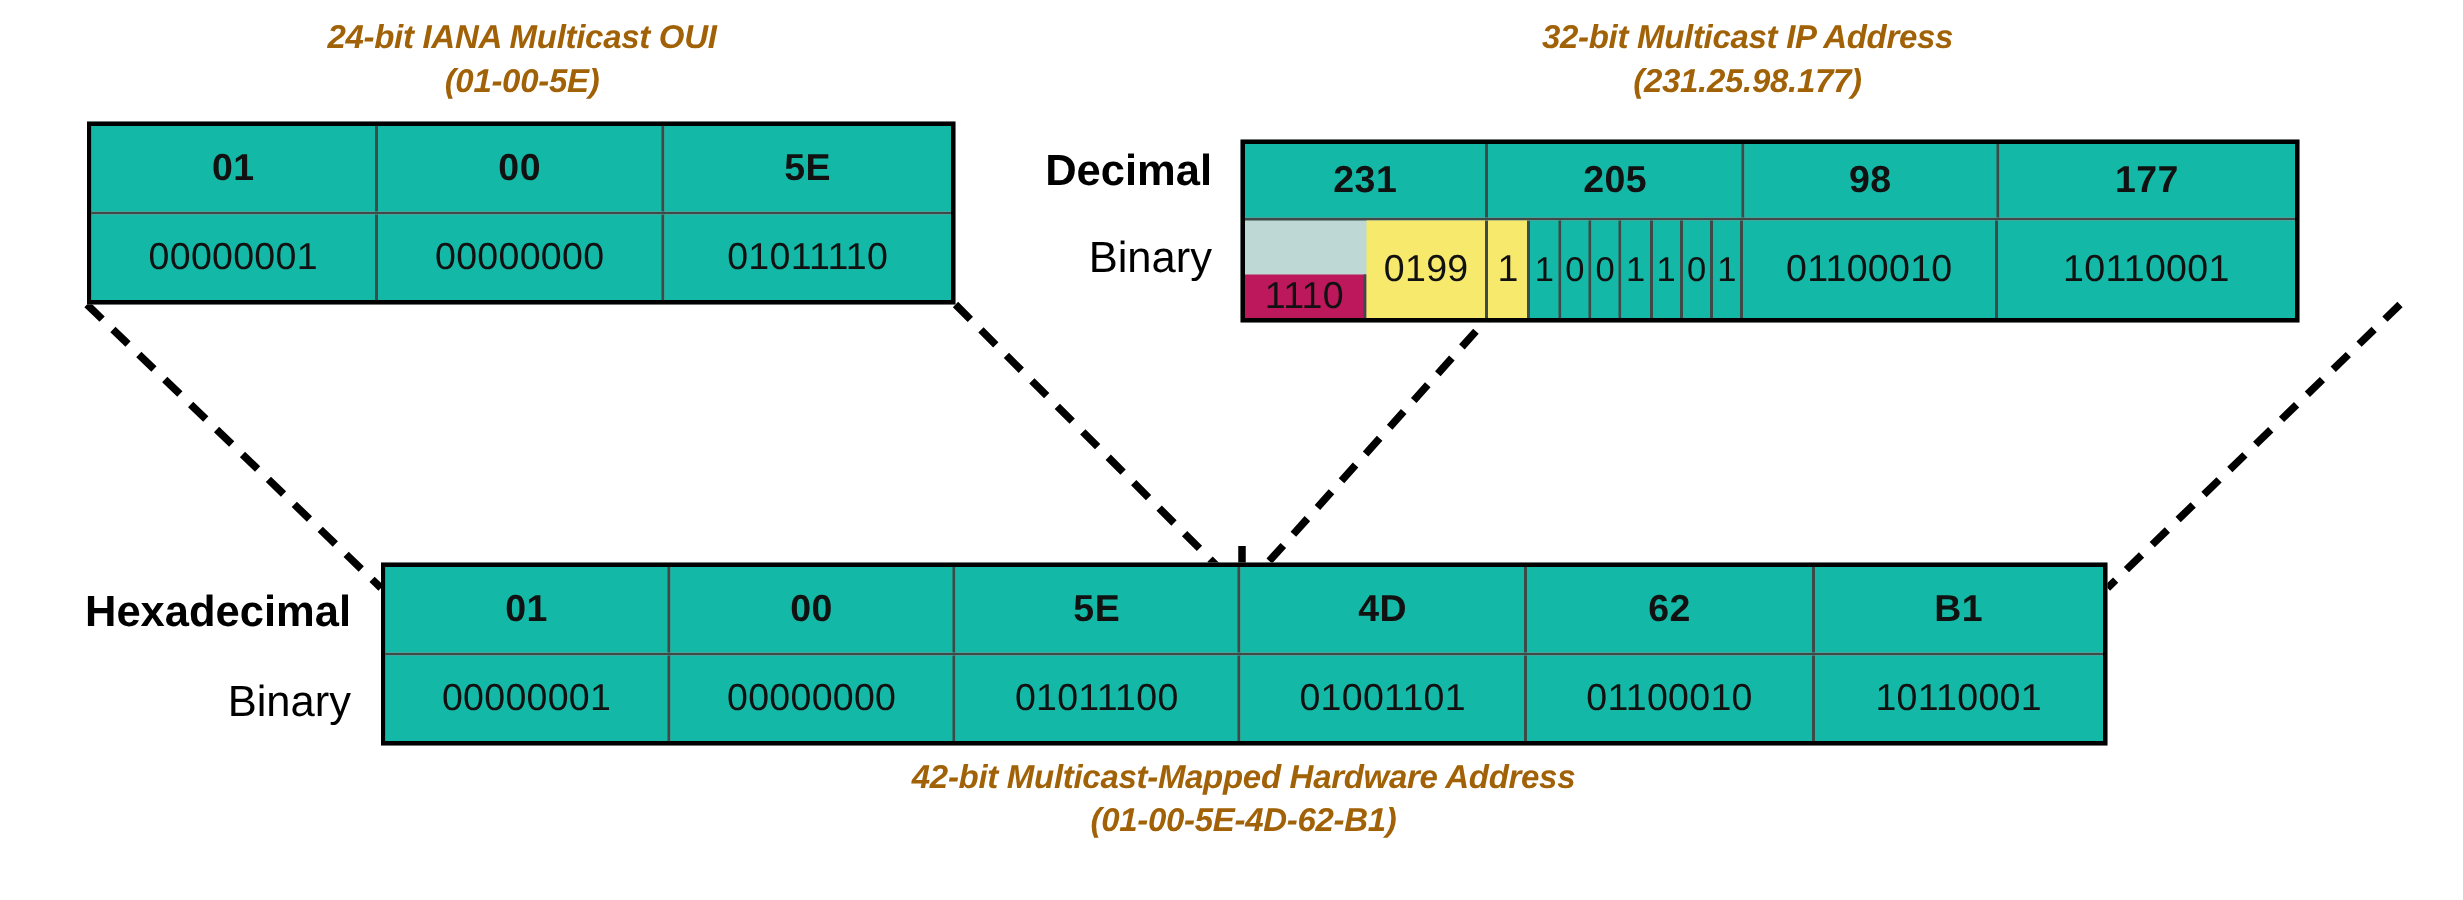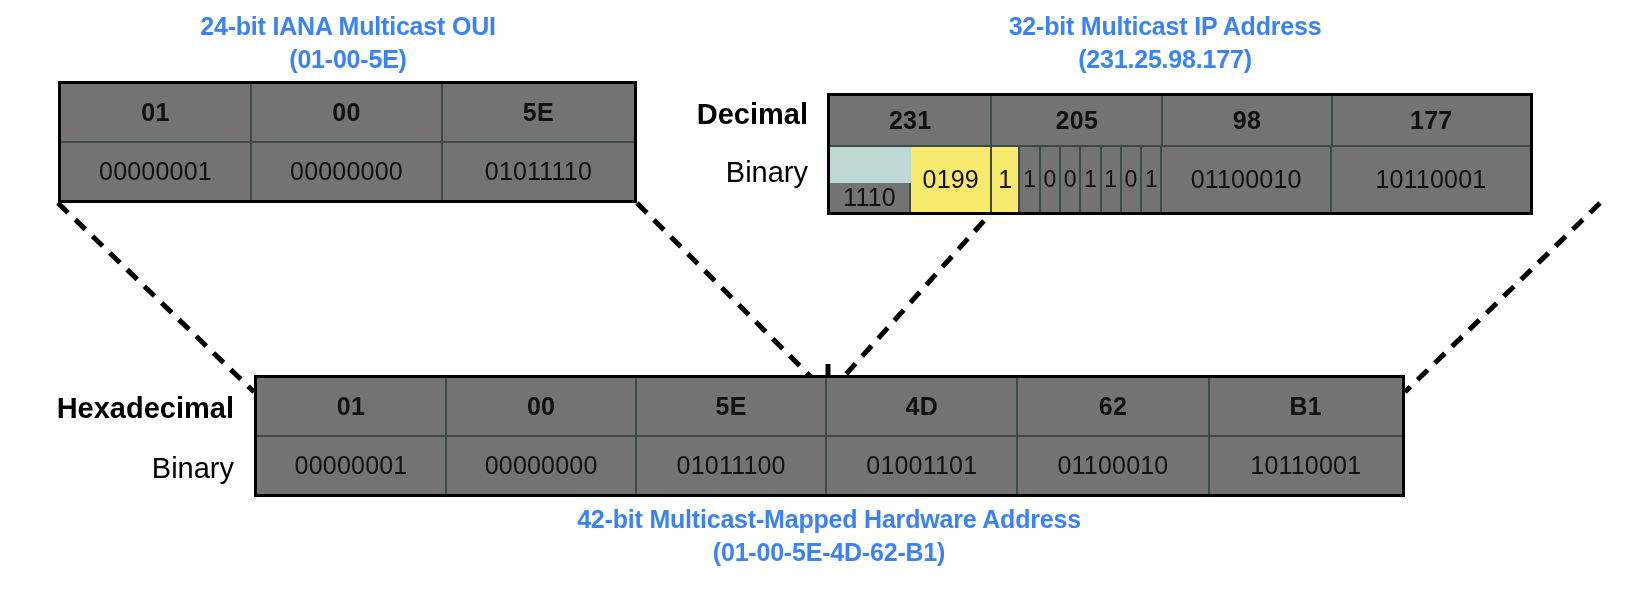--- a/index.html
+++ b/index.html
@@ -8,49 +8,50 @@
     background: #ffffff;
     font-family: "Liberation Sans", sans-serif;
     overflow: hidden;
   }
   #stage { position: relative; width: 1642px; height: 600px; }
 
   .caption {
     position: absolute;
     text-align: center;
     font-weight: bold;
-    font-size: 25px;
+    font-size: 22px;
     line-height: 1.32;
-    color: #3b82f6;
+    color: #a16207;
     letter-spacing: -0.2px;
+    font-style: italic;
   }
   .caption .l2 { display: block; text-align: center; }
 
   
   .tbl {
     position: absolute;
     border: 3px solid #000;
     background: #BDD8D5;
     display: flex;
     flex-direction: column;
   }
   .trow { display: flex; flex: 1 1 0; }
   .trow.rhex { border-bottom: 2px solid #3d4a48; }
   .cell {
     display: flex; align-items: center; justify-content: center;
     border-right: 2px solid #3d4a48;
-    background: #737373;
+    background: #14b8a6;
     color: #111;
     white-space: nowrap;
     overflow: hidden;
   }
   .cell:last-child { border-right: none; }
   .cell.hex { font-weight: bold; font-size: 25px; letter-spacing: 0.3px; }
   .cell.bin { font-weight: normal; font-size: 25px; letter-spacing: 0.2px; }
-  .cell.gray { background: #737373; margin-top: 36px; }
+  .cell.gray { background: #be185d; margin-top: 36px; }
   .cell.yellow { background: #F7E96B; }
   .cell.bit { font-size: 23px; }
 
   
   .sidelabel {
     position: absolute;
     font-size: 29px;
     color: #000;
     white-space: nowrap;
     text-align: right;

